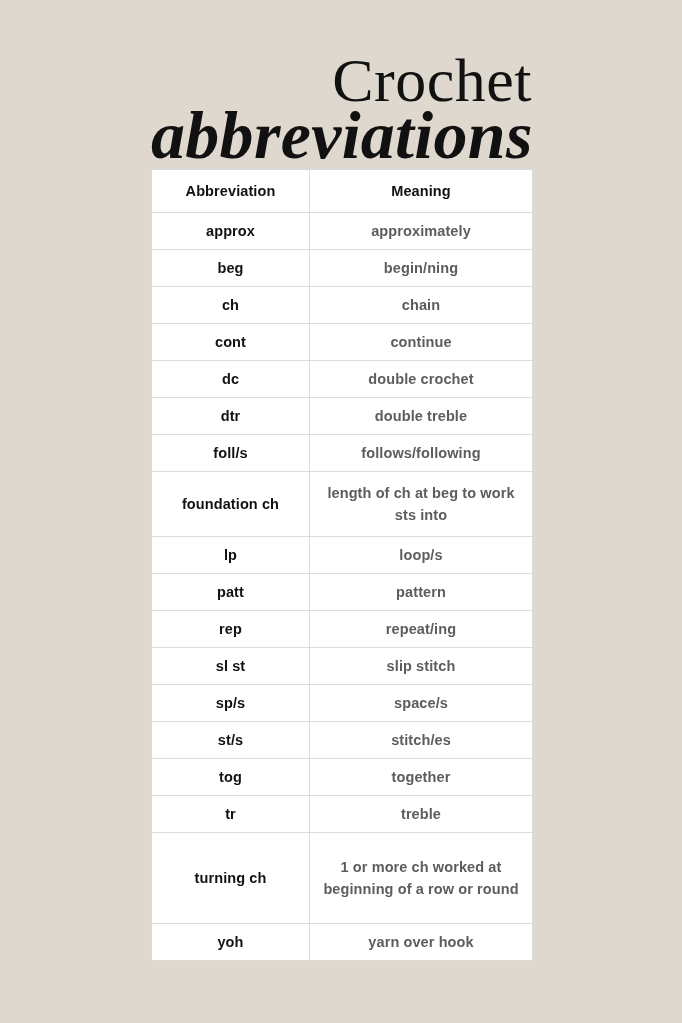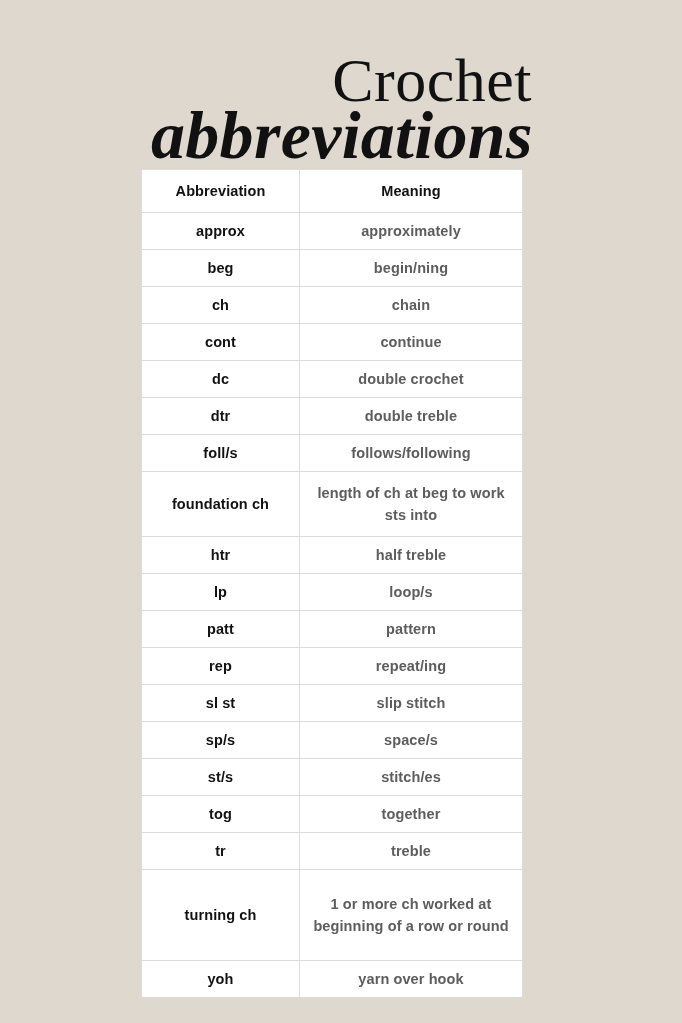--- a/index.html
+++ b/index.html
@@ -47,21 +47,21 @@
     color: #111111;
     letter-spacing: 0.3px;
     text-align: right;
     margin-top: -8px;
     white-space: nowrap;
   }
 
   
   .abbrev-table {
     position: absolute;
-    left: 141px;
+    left: 151px;
     top: 169px;
     width: 381px;
     border-collapse: collapse;
     background: #ffffff;
     table-layout: fixed;
   }
   .abbrev-table col.col-abbr { width: 158px; }
   .abbrev-table col.col-mean { width: 223px; }
 
   .abbrev-table th,
@@ -148,24 +148,20 @@
         </tr>
         <tr>
           <td class="cell-abbr">foll/s</td>
           <td class="cell-mean">follows/following</td>
         </tr>
         <tr class="tall">
           <td class="cell-abbr">foundation ch</td>
           <td class="cell-mean">length of ch at beg to work sts into</td>
         </tr>
         <tr>
-          <td class="cell-abbr">htr</td>
-          <td class="cell-mean">half treble</td>
-        </tr>
-        <tr>
           <td class="cell-abbr">lp</td>
           <td class="cell-mean">loop/s</td>
         </tr>
         <tr>
           <td class="cell-abbr">patt</td>
           <td class="cell-mean">pattern</td>
         </tr>
         <tr>
           <td class="cell-abbr">rep</td>
           <td class="cell-mean">repeat/ing</td>

